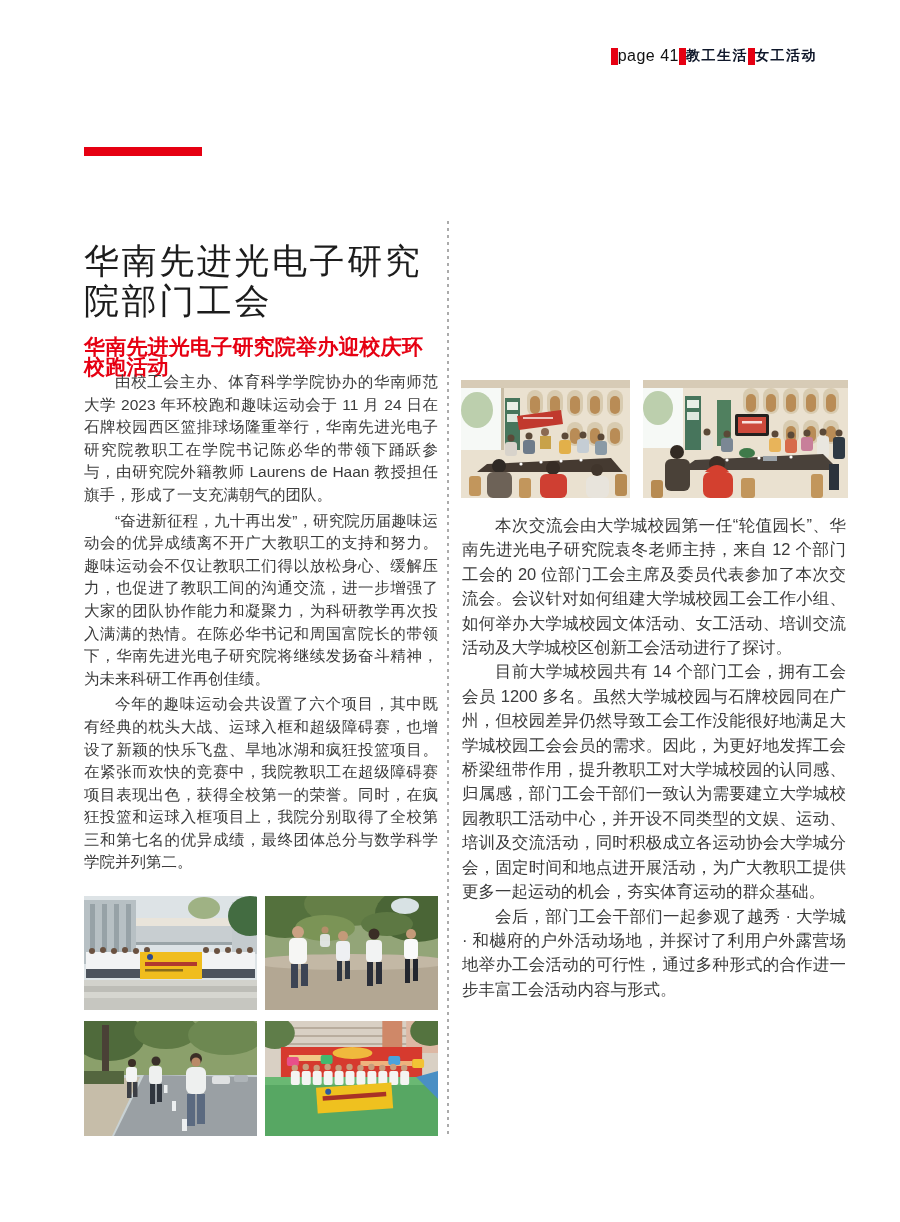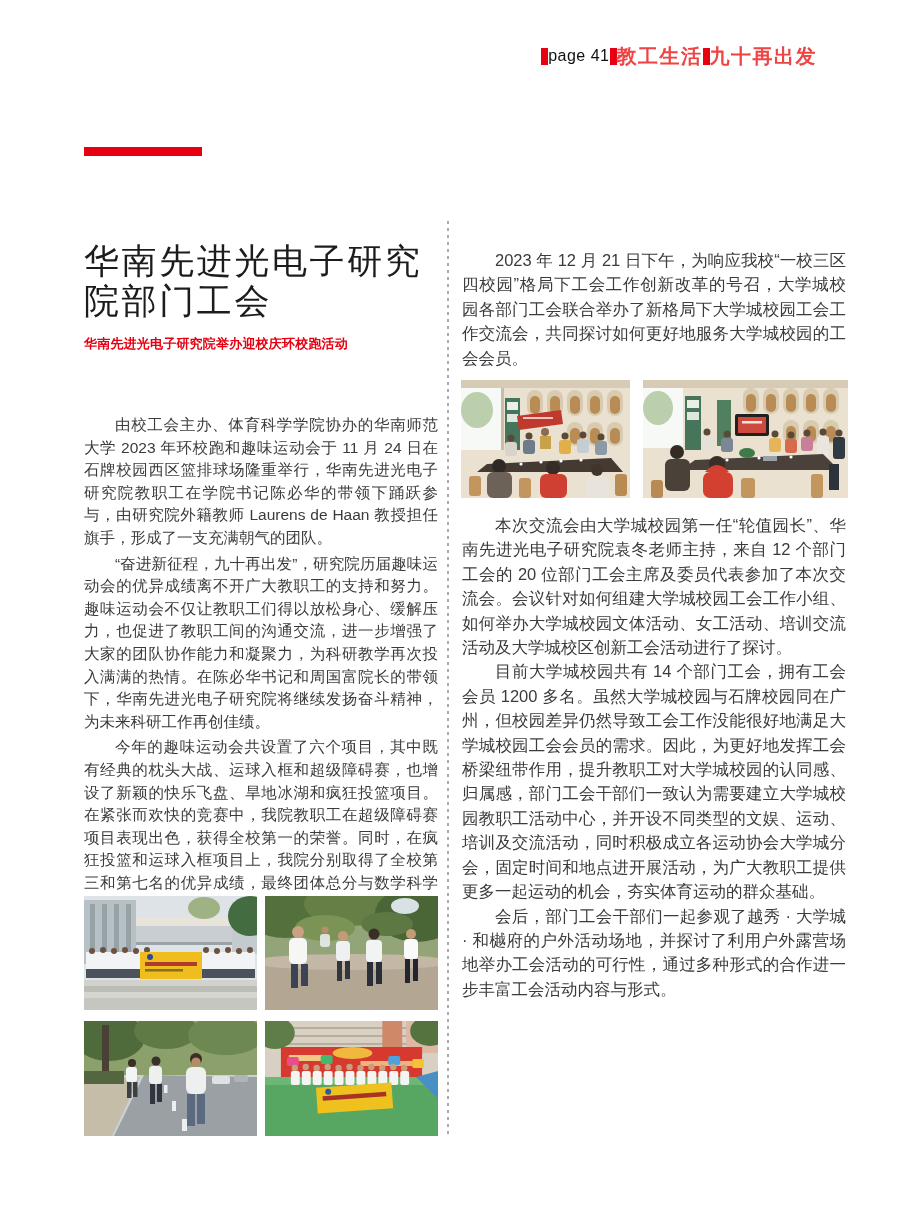--- a/index.html
+++ b/index.html
@@ -9,39 +9,39 @@
     font-family:"Liberation Sans","DejaVu Sans",sans-serif; overflow:hidden;
     margin:0 auto;
   }
   
   .page-header {
     position:absolute; top:45px; left:0; right:83px; height:22px;
     display:flex; justify-content:flex-end; align-items:center; 
   }
   .hbar { width:7px; height:17px; background:var(--red); flex:0 0 auto; }
   .hdr-page { font-size:16px; color:#111; letter-spacing:.5px; }
-  .hdr-sec  { font-size:20px; font-weight:bold; color:#ef4444; letter-spacing:1.5px; }
+  .hdr-sec  { font-size:14px; font-weight:bold; color:#0f172a; letter-spacing:1.5px; }
   
   .accent-bar { position:absolute; left:84px; top:147px; width:118px; height:9px; background:var(--red); }
   .col-divider {
     position:absolute; left:447px; top:221px; width:2px; height:916px;
     background:repeating-linear-gradient(to bottom,#ababab 0 3px,transparent 3px 7px);
   }
   
   .left-title {
     position:absolute; left:84px; top:218px; width:364px;
     font-size:35px; line-height:40px; font-weight:500; color:var(--title-ink);
     letter-spacing:2.6px;
   }
   .left-subtitle {
     position:absolute; left:84px; top:320px; width:358px;
-    font-size:13px; line-height:26px; font-weight:bold; color:var(--red);
+    font-size:21px; line-height:20px; font-weight:bold; color:var(--red);
     letter-spacing:.2px;
   }
-  .left-body  { position:absolute; left:84px; top:371px; width:354px;margin-top:43px; }
+  .left-body  { position:absolute; left:84px; top:371px; width:354px; }
   .right-lead { position:absolute; left:462px; top:248px; width:384px; }
   .right-body { position:absolute; left:462px; top:513px; width:384px; }
   p.body-par {
     margin:0 0 3px 0; font-size:15.5px; line-height:22.6px; color:var(--ink);
     text-align:justify; text-indent:2em;
   }
   .right-lead p.body-par, .right-body p.body-par { font-size:16.5px; line-height:24.4px; margin:0; }
   
   .right-title {
     position:absolute; left:462px; top:220px; width:384px;
@@ -61,21 +61,21 @@
 <body>
 
 <div class="page">
 
   <div class="page-header">
     <span class="hbar"></span>
     <span class="hdr-page">page 41</span>
     <span class="hbar"></span>
     <span class="hdr-sec">教工生活</span>
     <span class="hbar"></span>
-    <span class="hdr-sec">九十再出发</span>
+    <span class="hdr-sec">女工活动</span>
   </div>
 
   <div class="accent-bar"></div>
   <div class="col-divider"></div>
 
   <h1 class="left-title">华南先进光电子研究院部门工会</h1>
   <h2 class="left-subtitle">华南先进光电子研究院举办迎校庆环校跑活动</h2>
 
   <div class="left-body">
     <p class="body-par">由校工会主办、体育科学学院协办的华南师范大学 2023 年环校跑和趣味运动会于 11 月 24 日在石牌校园西区篮排球场隆重举行，华南先进光电子研究院教职工在学院书记陈必华的带领下踊跃参与，由研究院外籍教师 Laurens de Haan 教授担任旗手，形成了一支充满朝气的团队。</p>
@@ -257,23 +257,20 @@
         <g transform="rotate(-4 90 76)">
           <rect x="52" y="64" width="76" height="26" fill="#efc11f"></rect>
           <rect x="58" y="73" width="64" height="4.5" fill="#a93226"></rect>
           <circle cx="64" cy="69" r="3" fill="#2c5aa0"></circle>
         </g>
       </svg>
     </div>
   </div>
 
 
-  <div class="right-lead">
-    <p class="body-par">2023 年 12 月 21 日下午，为响应我校“一校三区四校园”格局下工会工作创新改革的号召，大学城校园各部门工会联合举办了新格局下大学城校园工会工作交流会，共同探讨如何更好地服务大学城校园的工会会员。</p>
-  </div>
 
   <div class="right-photos">
 
     <div class="photo" style="width:169px;height:118px">
       <svg viewBox="0 0 169 118" preserveAspectRatio="none">
         <rect width="169" height="118" fill="#eae1d0"></rect>
         <rect x="0" y="0" width="169" height="8" fill="#d7cbb6"></rect>
         <rect x="0" y="8" width="42" height="62" fill="#f6f9f6"></rect>
         <ellipse cx="16" cy="30" rx="16" ry="18" fill="#aec49b" opacity=".8"></ellipse>
         <rect x="40" y="8" width="3" height="62" fill="#c9bda6"></rect>

